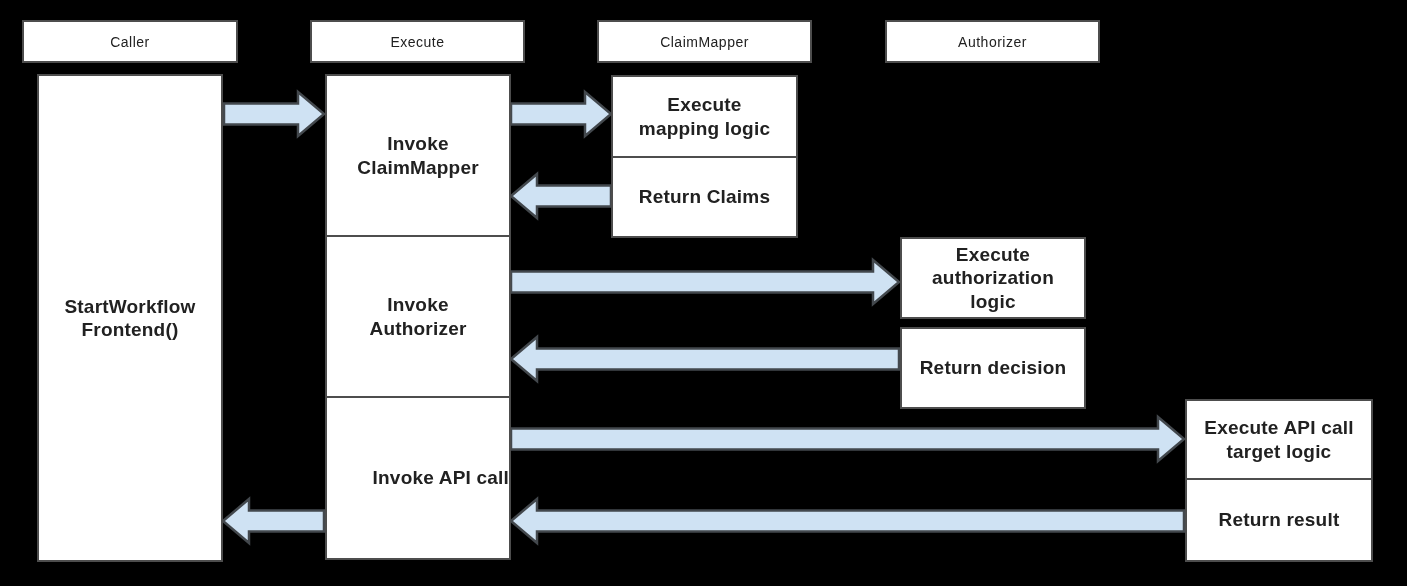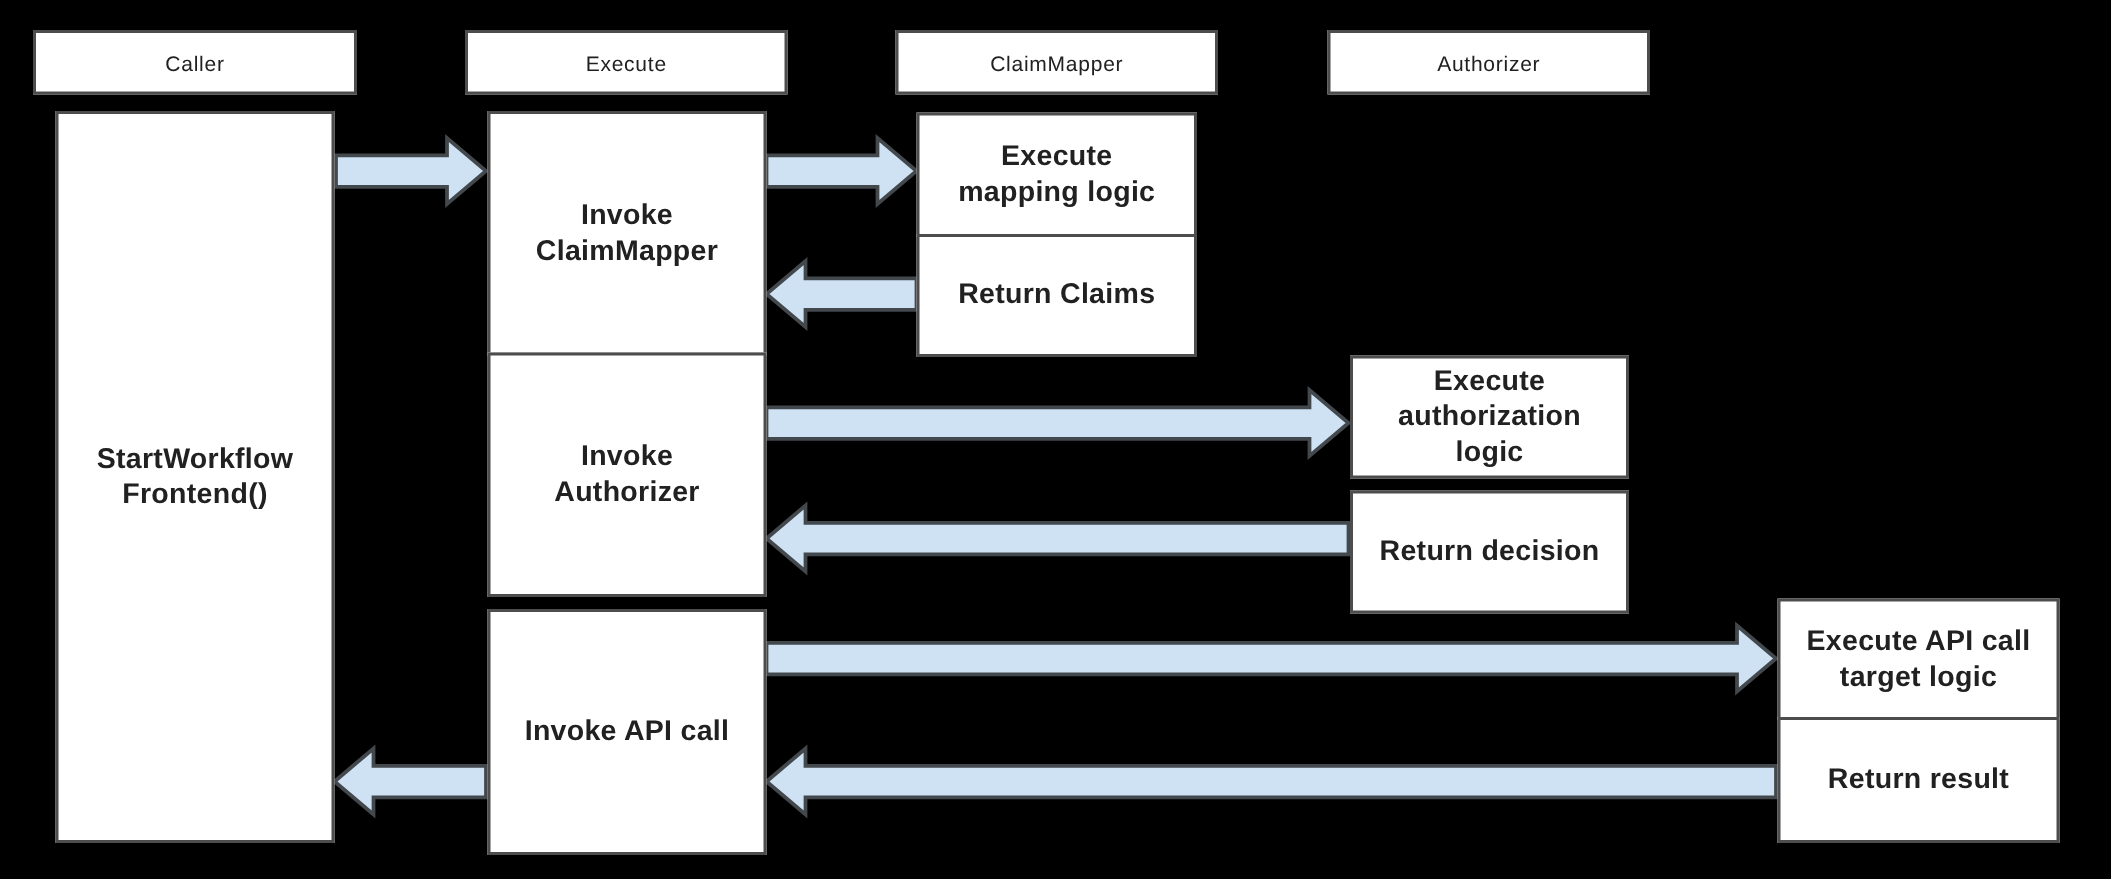--- a/index.html
+++ b/index.html
@@ -52,21 +52,21 @@
   
   #h-caller{left:22px;top:20px;width:216px;}
   #h-frontend{left:310px;top:20px;width:215px;}
   #h-claimmapper{left:597px;top:20px;width:215px;}
   #h-authorizer{left:885px;top:20px;width:215px;}
   #h-calltarget{left:1172px;top:20px;width:218px;}
   
   #b-caller{left:37px;top:74px;width:186px;height:488px;}
   #b-fe-1{left:325px;top:74px;width:186px;height:163px;}
   #b-fe-2{left:325px;top:235px;width:186px;height:163px;}
-  #b-fe-3{left:325px;top:406px;width:186px;height:164px;}
+  #b-fe-3{left:325px;top:396px;width:186px;height:164px;justify-content:flex-end;}
   #b-cm-1{left:611px;top:75px;width:187px;height:83px;}
   #b-cm-2{left:611px;top:156px;width:187px;height:82px;text-align:right;}
   #b-au-1{left:900px;top:237px;width:186px;height:82px;}
   #b-au-2{left:900px;top:327px;width:186px;height:82px;}
   #b-ct-1{left:1185px;top:399px;width:188px;height:81px;}
   #b-ct-2{left:1185px;top:478px;width:188px;height:84px;}
   
   #a1{left:222px;top:88px;}
   #a2{left:509px;top:88px;}
   #a3{left:509px;top:170px;}

